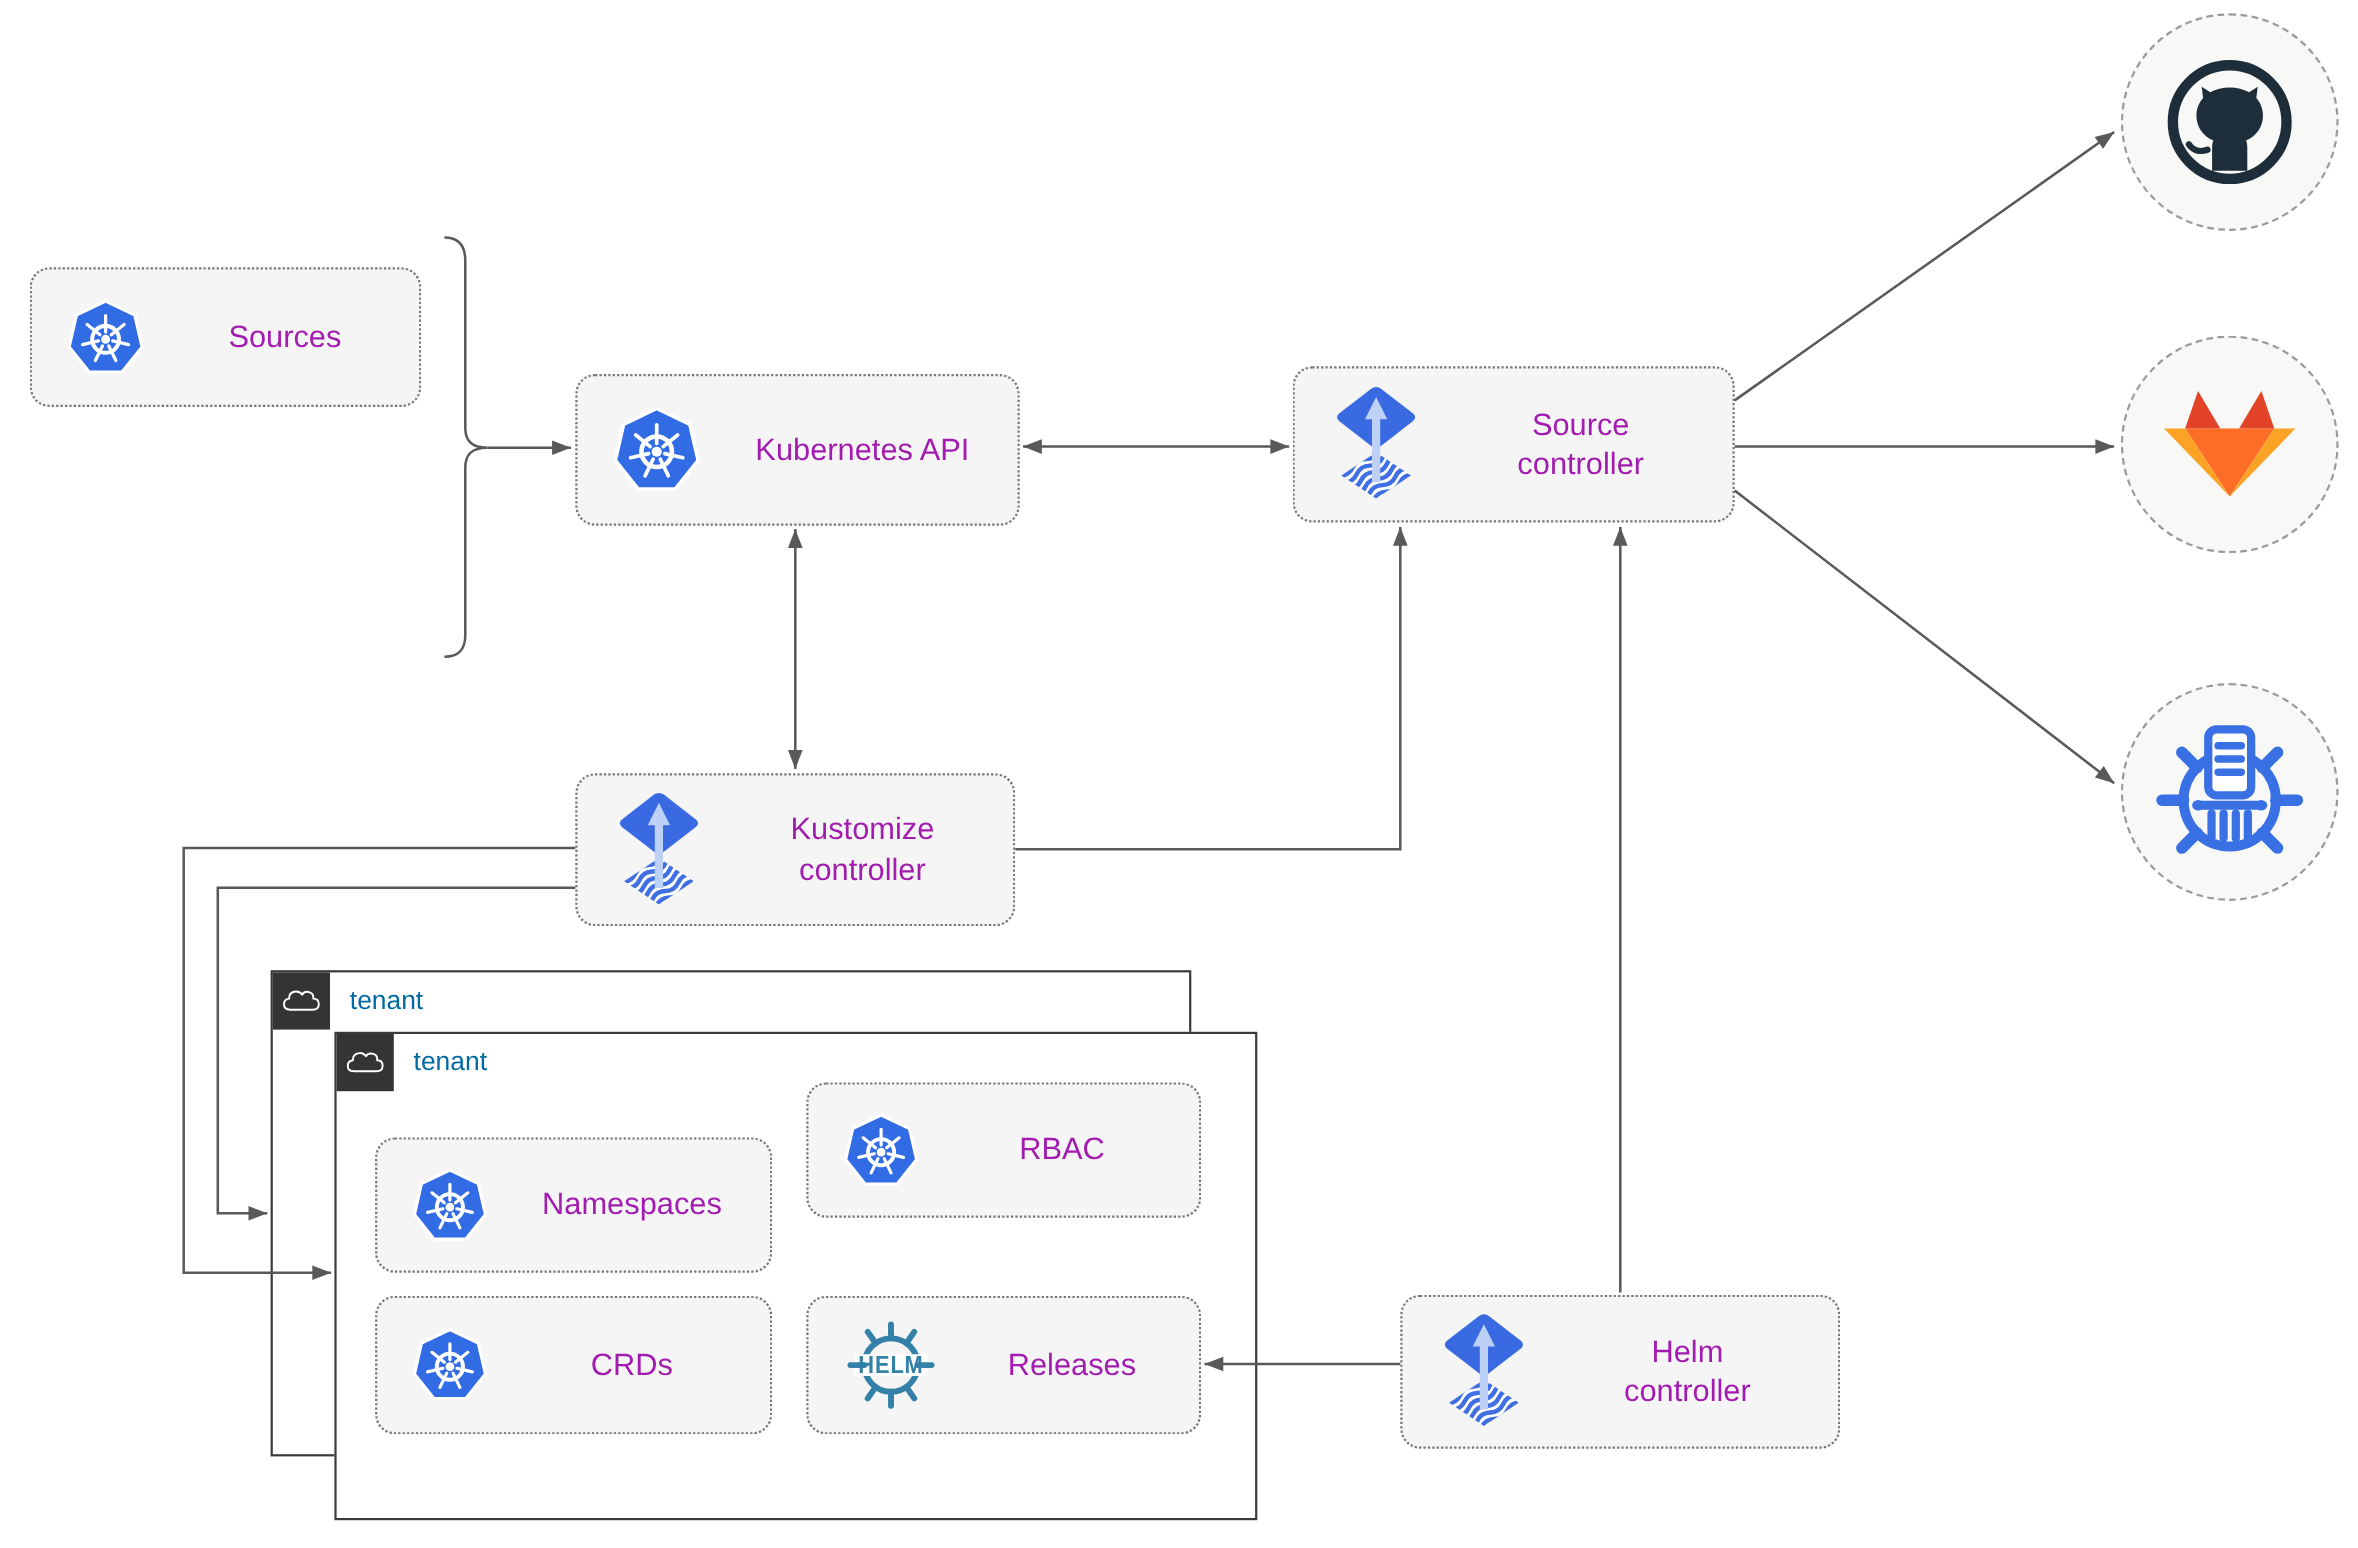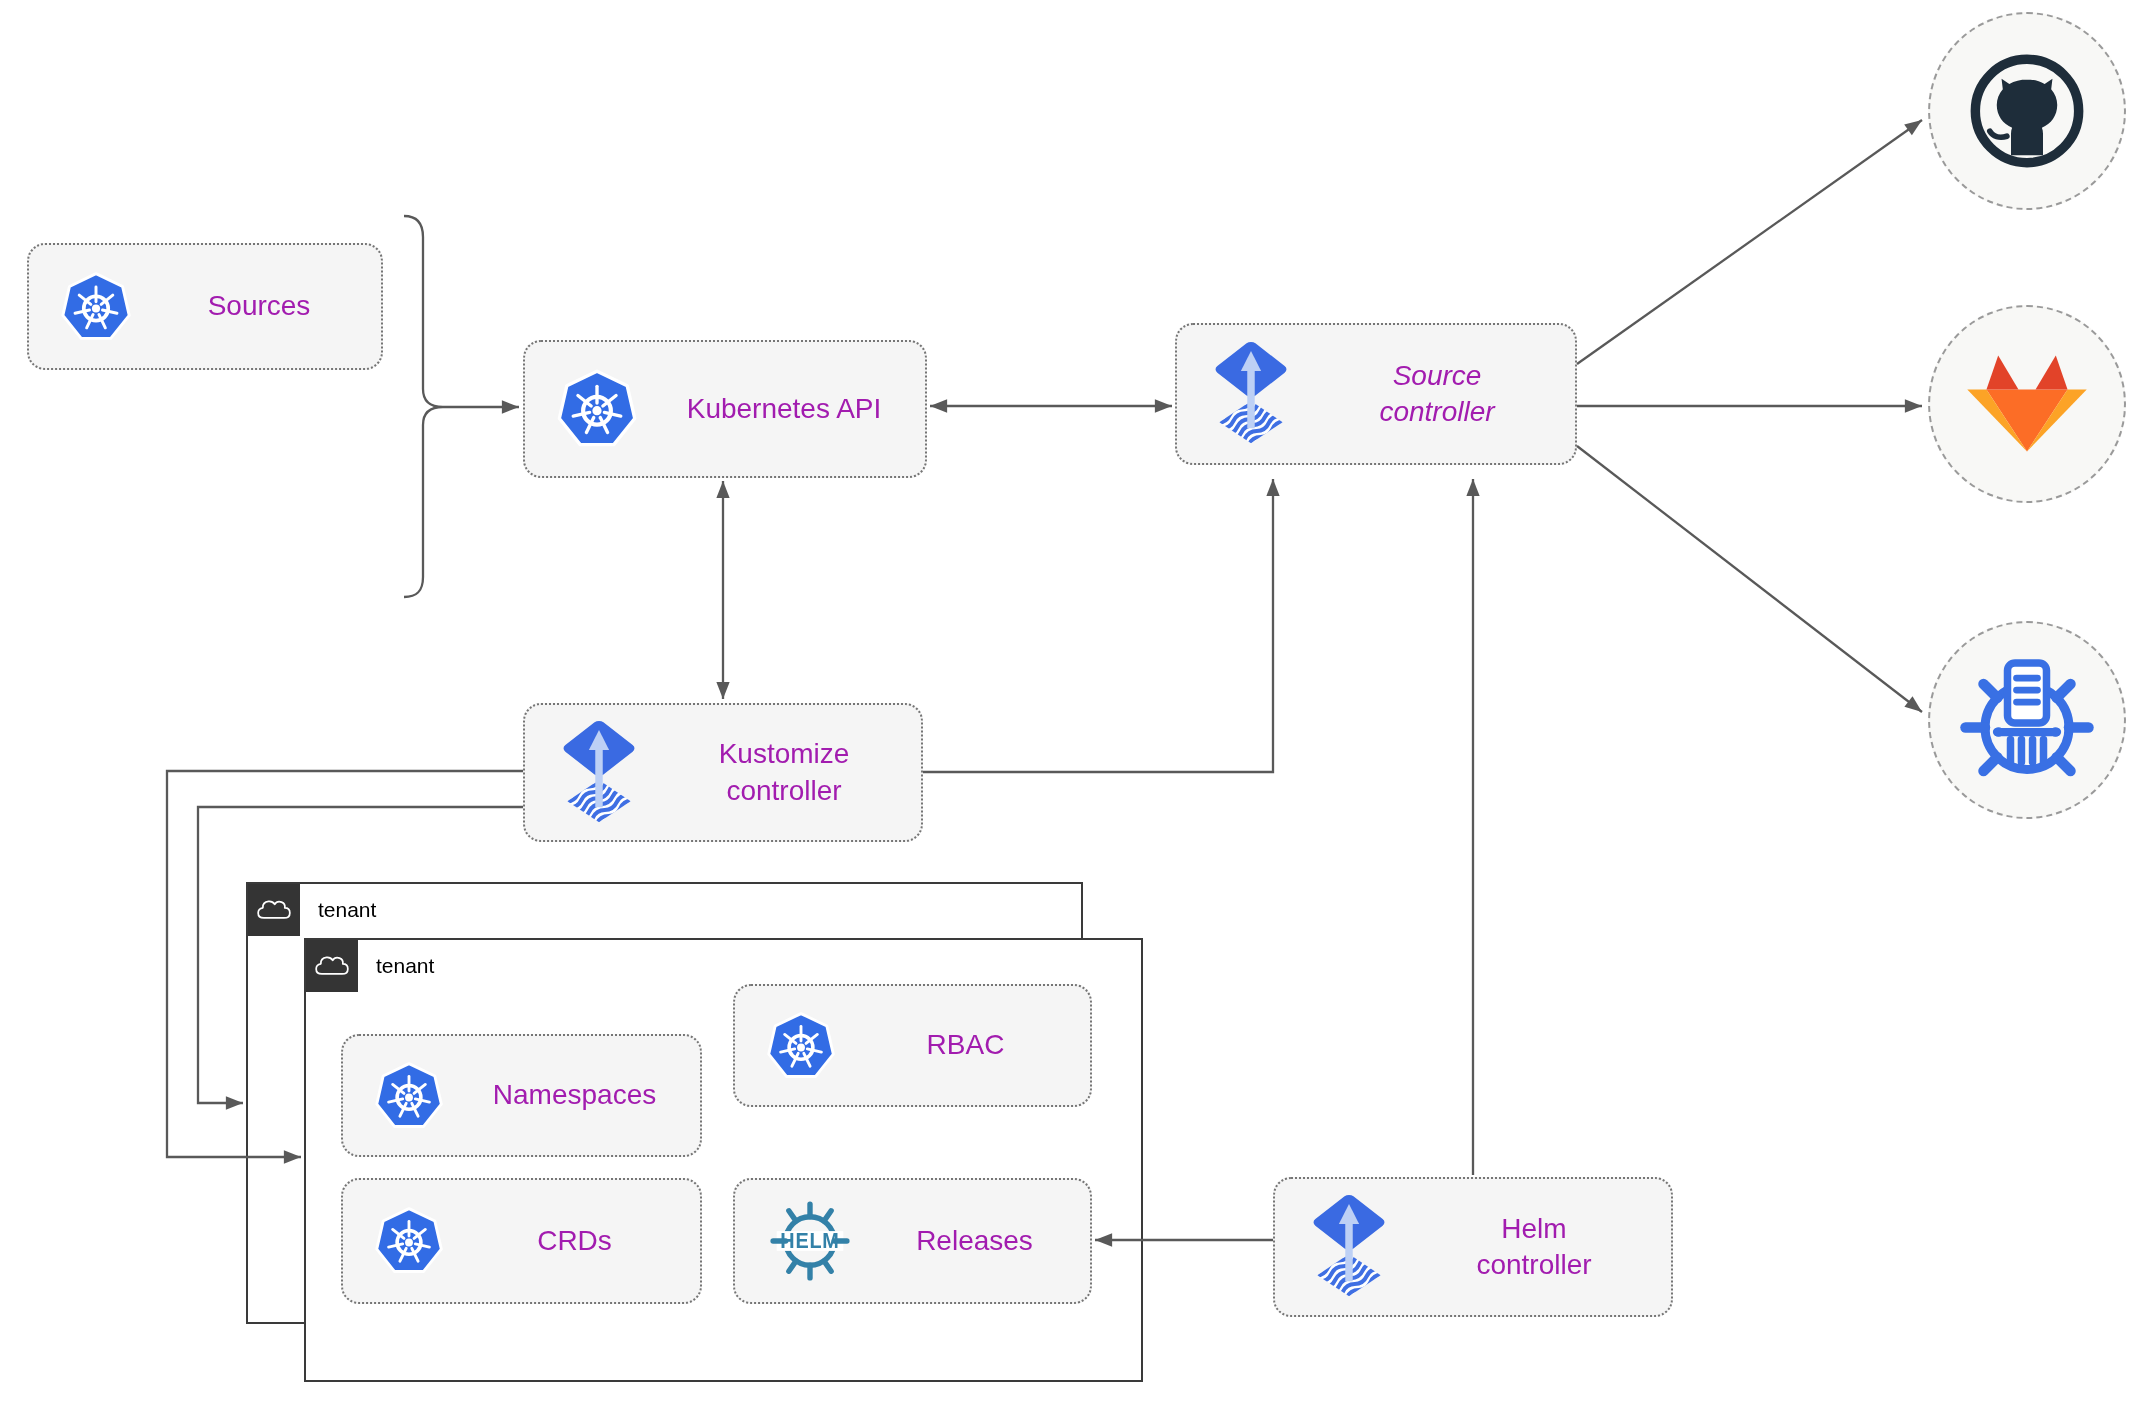--- a/index.html
+++ b/index.html
@@ -24,21 +24,21 @@
   .tenant{
     position:absolute;box-sizing:border-box;background:#ffffff;
     border:2.5px solid #3a3a3a;z-index:1;
   }
   .tenant .tab{
     position:absolute;top:0;left:0;width:52px;height:52px;background:#343434;
     display:flex;align-items:center;justify-content:center;
   }
   .tenant .tlabel{
     position:absolute;left:70px;top:0;height:52px;line-height:52px;
-    font-size:21px;color:#000000;
+    font-size:24px;color:#0369a1;
   }
   
   .ep{
     position:absolute;box-sizing:border-box;width:198px;height:198px;
     border:2.5px dashed #9a9a9a;border-radius:50%;background:#f8f8f6;
     display:flex;align-items:center;justify-content:center;z-index:2;
   }
   
   .wires{position:absolute;left:0;top:0;z-index:3;pointer-events:none;}
 </style>
@@ -103,21 +103,21 @@
             <line x1="58.8" y1="54.0" x2="78.3" y2="58.5"></line>
             <line x1="57.0" y1="46.4" x2="72.7" y2="33.9"></line>
           </g>
       <circle cx="50" cy="52" r="16.5" fill="none" stroke="#ffffff" stroke-width="5"></circle>
       <circle cx="50" cy="52" r="5.5" fill="#ffffff"></circle>
     </svg>
       </span>
     <span class="label">Kubernetes API</span>
   </div>
 
-  <div class="node" style="left:1175px;top:323px;width:402px;height:142px;font-style:italic;">
+  <div class="node" style="left:1175px;top:333px;width:402px;height:142px;">
     <span class="icon" style="width:88px;height:110px;">
         <svg viewBox="0 0 100 124">
       <rect x="-30" y="-30" width="60" height="60" rx="7" transform="translate(50,34) scale(1.02,0.79) rotate(45)" fill="#3a6ae2"></rect>
       <clipPath id="fxclip5">
             <polygon points="50,70 86,94 50,118 14,94"></polygon>
           </clipPath>
       <g clip-path="url(#fxclip5)">
         <rect x="0" y="60" width="100" height="64" fill="#ffffff"></rect>
         <g transform="rotate(-33 50 94)">
               <path d="M2 66 q8 -5 16 0 t16 0 t16 0 t16 0 t16 0 t16 0" stroke="#3f6fe3" stroke-width="4.6" fill="none"></path>

